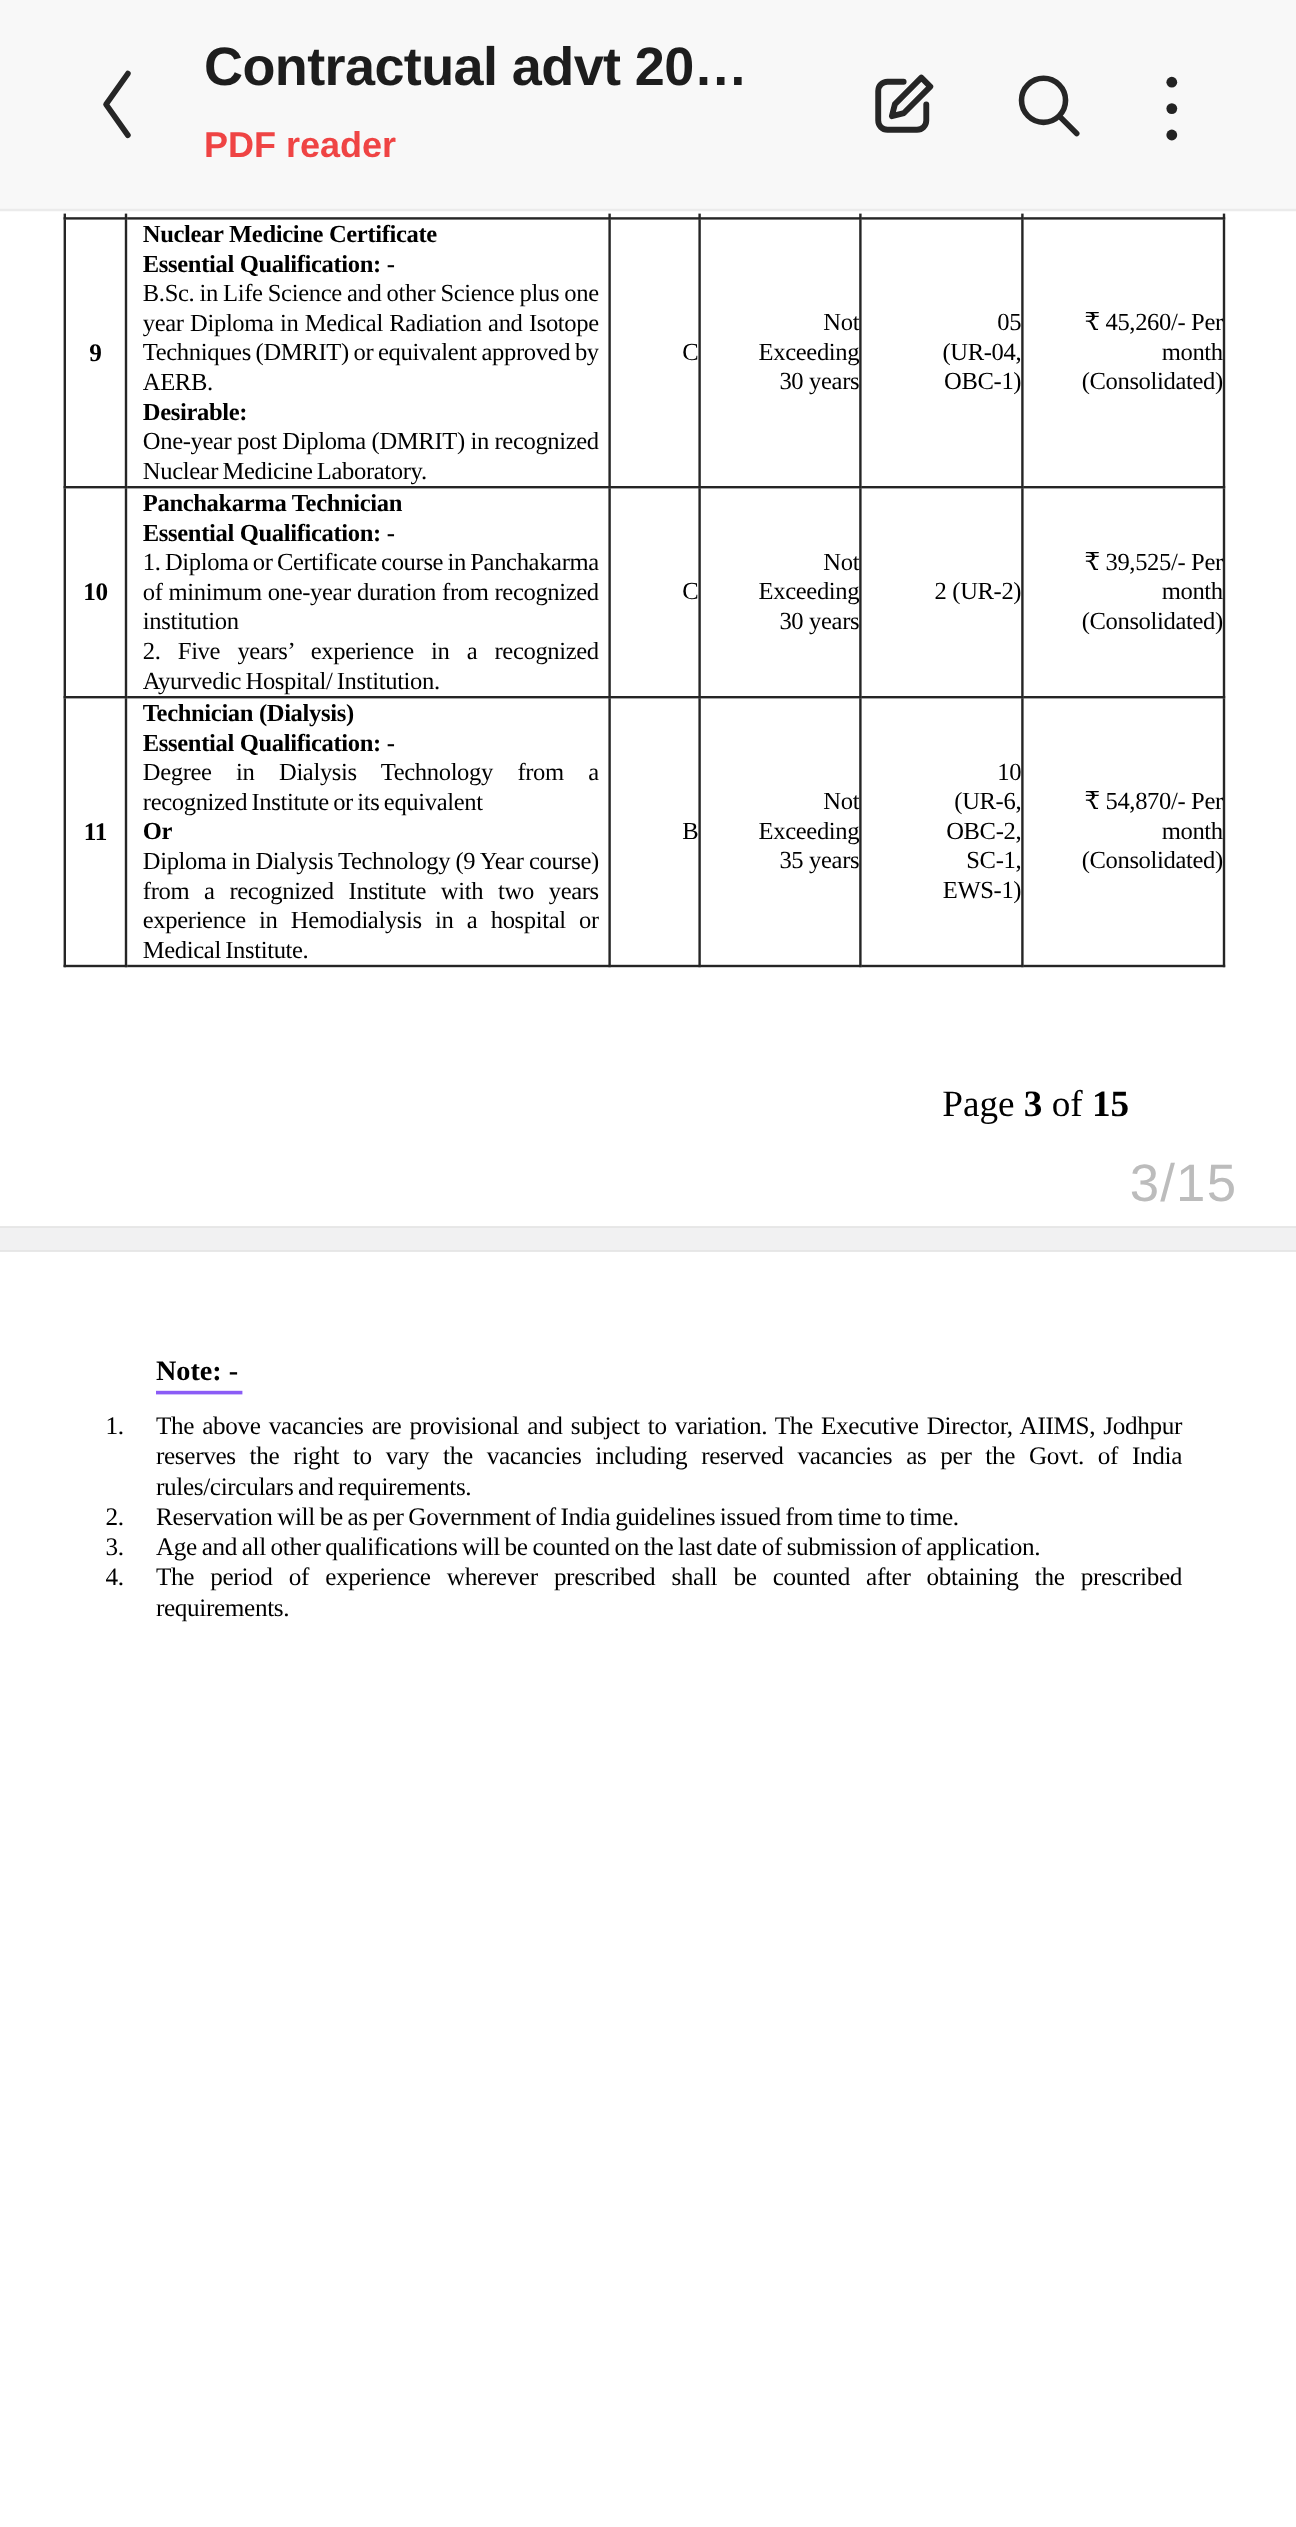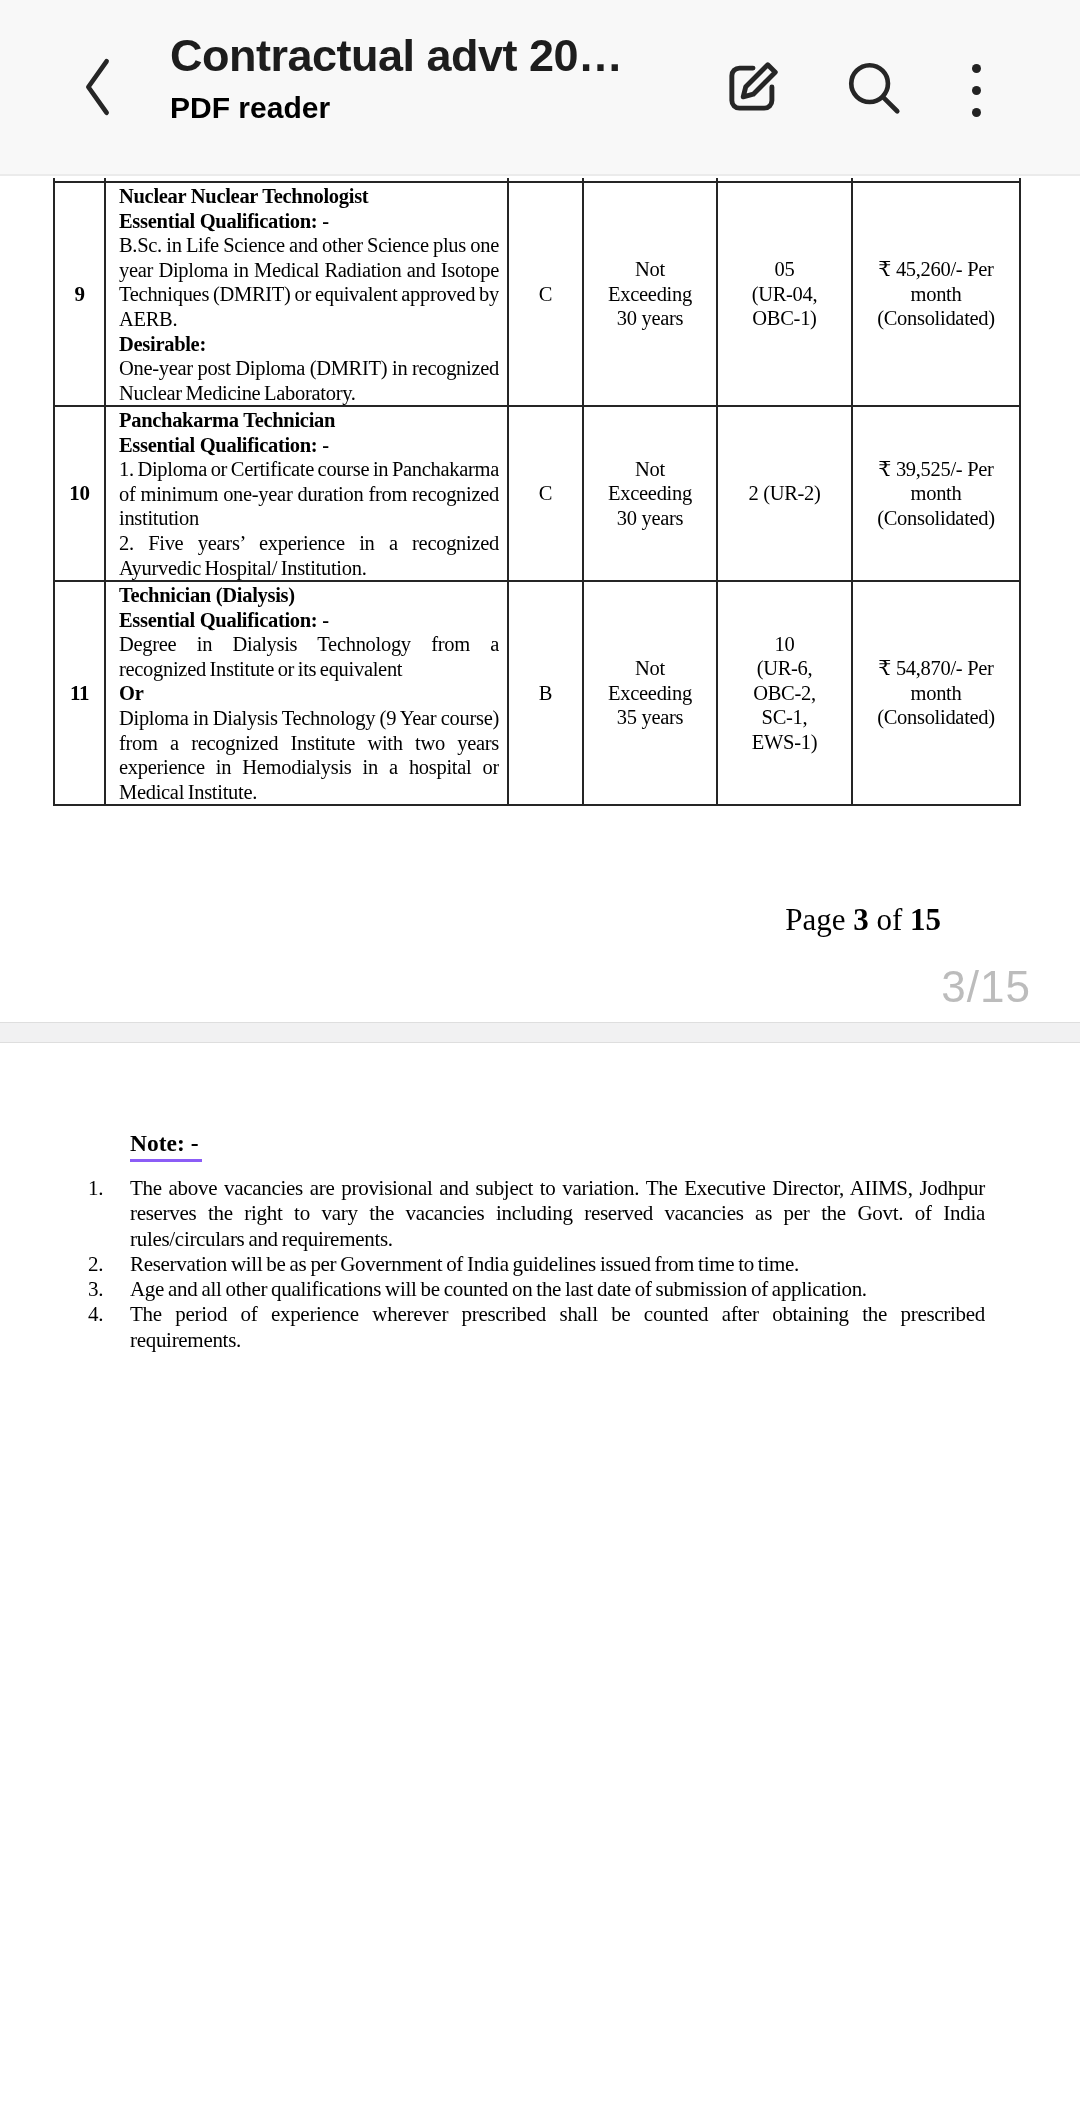--- a/index.html
+++ b/index.html
@@ -8,41 +8,41 @@
   .stage { position:relative; width:1080px; height:2106px; }
 
   
   .appbar { position:absolute; left:0; top:0; width:1080px; height:176px;
             background:#f8f8f8; border-bottom:2px solid #ebebeb; }
   .back-btn { position:absolute; left:70px; top:52px; width:56px; height:74px;
               display:flex; align-items:center; justify-content:center; cursor:pointer; }
   .titles { position:absolute; left:170px; top:30px; width:560px; }
   .doc-title { font-size:45px; font-weight:800; color:#1d1d1d; letter-spacing:-0.5px;
                white-space:nowrap; overflow:hidden; }
-  .doc-subtitle { margin-top:9px; font-size:30px; font-weight:700; color:#000000; }
+  .doc-subtitle { margin-top:23px; font-size:30px; font-weight:700; color:#ef4444; }
   .iconbtn { position:absolute; top:54px; width:68px; height:72px;
              display:flex; align-items:center; justify-content:center; cursor:pointer; }
   .iconbtn.edit { left:718px; }
   .iconbtn.search { left:840px; }
   .iconbtn.menu { left:942px; }
   .dotcol { display:flex; flex-direction:column; gap:13px; }
   .dot { width:9px; height:9px; border-radius:50%; background:#232323; }
   table.posts { position:absolute; left:53px; top:178px; width:966px;
                 border-collapse:collapse; table-layout:fixed;
                 font-family:"Liberation Serif","DejaVu Serif",serif;
                 font-size:20.5px; line-height:24.6px; color:#000;
                 letter-spacing:-0.3px; }
   table.posts td { border:2px solid #252525; }
   tr.cutrow td { border-top:none; height:4px; padding:0; }
   td.sno { text-align:center; vertical-align:middle; font-weight:bold; font-size:21px; }
   td.desc { vertical-align:top; padding:1px 8px 0 13px; }
   .desc-inner { overflow:hidden; }
   .seg.b { font-weight:bold; }
   .seg.p { text-align:justify; word-spacing:-1.2px; }
-  td.cmid { text-align:center; vertical-align:middle; white-space:pre-line; }
+  td.cmid { text-align:right; vertical-align:middle; white-space:pre-line; }
 
   .page-footer { position:absolute; top:902px; right:139px;
                  font-family:"Liberation Serif","DejaVu Serif",serif;
                  font-size:31px; color:#000; white-space:pre; }
   .page-footer .b { font-weight:bold; }
 
   .page-indicator { position:absolute; top:962px; right:49px;
                     font-size:44px; font-weight:500; color:#bcbcbc; letter-spacing:1px; }
 
   .page-separator { position:absolute; left:0; top:1022px; width:1080px; height:21px;
@@ -123,21 +123,21 @@
             <td></td>
             <td></td>
             <td></td>
             <td></td>
         </tr>
 
         <tr style="height:224px;">
           <td class="sno">9</td>
           <td class="desc">
             <div class="desc-inner" style="height:221px;">
-              <div class="seg b">Nuclear Nuclear Technologist</div>
+              <div class="seg b">Nuclear Medicine Certificate</div>
               <div class="seg b">Essential Qualification: -</div>
               <div class="seg p">B.Sc. in Life Science and other Science plus one year Diploma in Medical Radiation and Isotope Techniques (DMRIT) or equivalent approved by AERB.</div>
               <div class="seg b">Desirable:</div>
               <div class="seg p">One-year post Diploma (DMRIT) in recognized Nuclear Medicine Laboratory.</div>
             </div>
           </td>
           <td class="cmid">C</td>
           <td class="cmid">Not
 Exceeding
 30 years</td>

